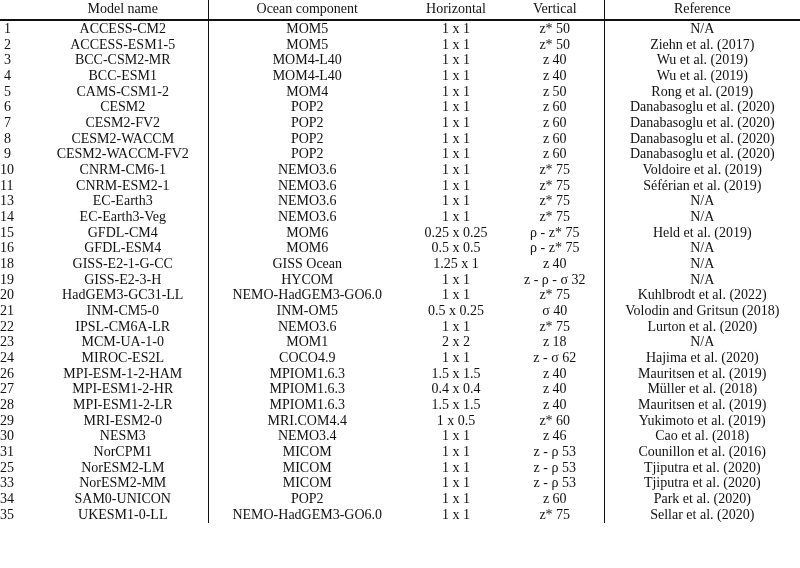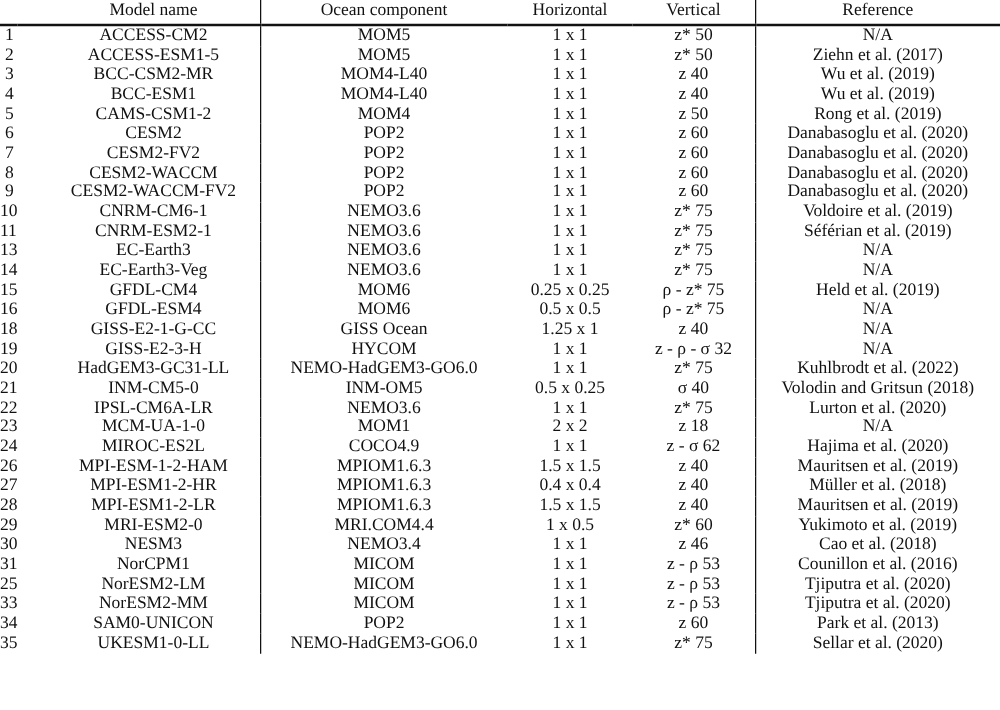--- a/index.html
+++ b/index.html
@@ -308,21 +308,21 @@
     <td class="center">1 x 1</td>
     <td class="center">z - ρ 53</td>
     <td class="center rule-left">Tjiputra et al. (2020)</td>
   </tr>
       <tr>
     <td class="num-col">34</td>
     <td class="model-col">SAM0-UNICON</td>
     <td class="center rule-left">POP2</td>
     <td class="center">1 x 1</td>
     <td class="center">z 60</td>
-    <td class="center rule-left">Park et al. (2013)</td>
+    <td class="center rule-left">Park et al. (2020)</td>
   </tr>
       <tr>
     <td class="num-col">35</td>
     <td class="model-col">UKESM1-0-LL</td>
     <td class="center rule-left">NEMO-HadGEM3-GO6.0</td>
     <td class="center">1 x 1</td>
     <td class="center">z* 75</td>
     <td class="center rule-left">Sellar et al. (2020)</td>
   </tr>
     </tbody>

